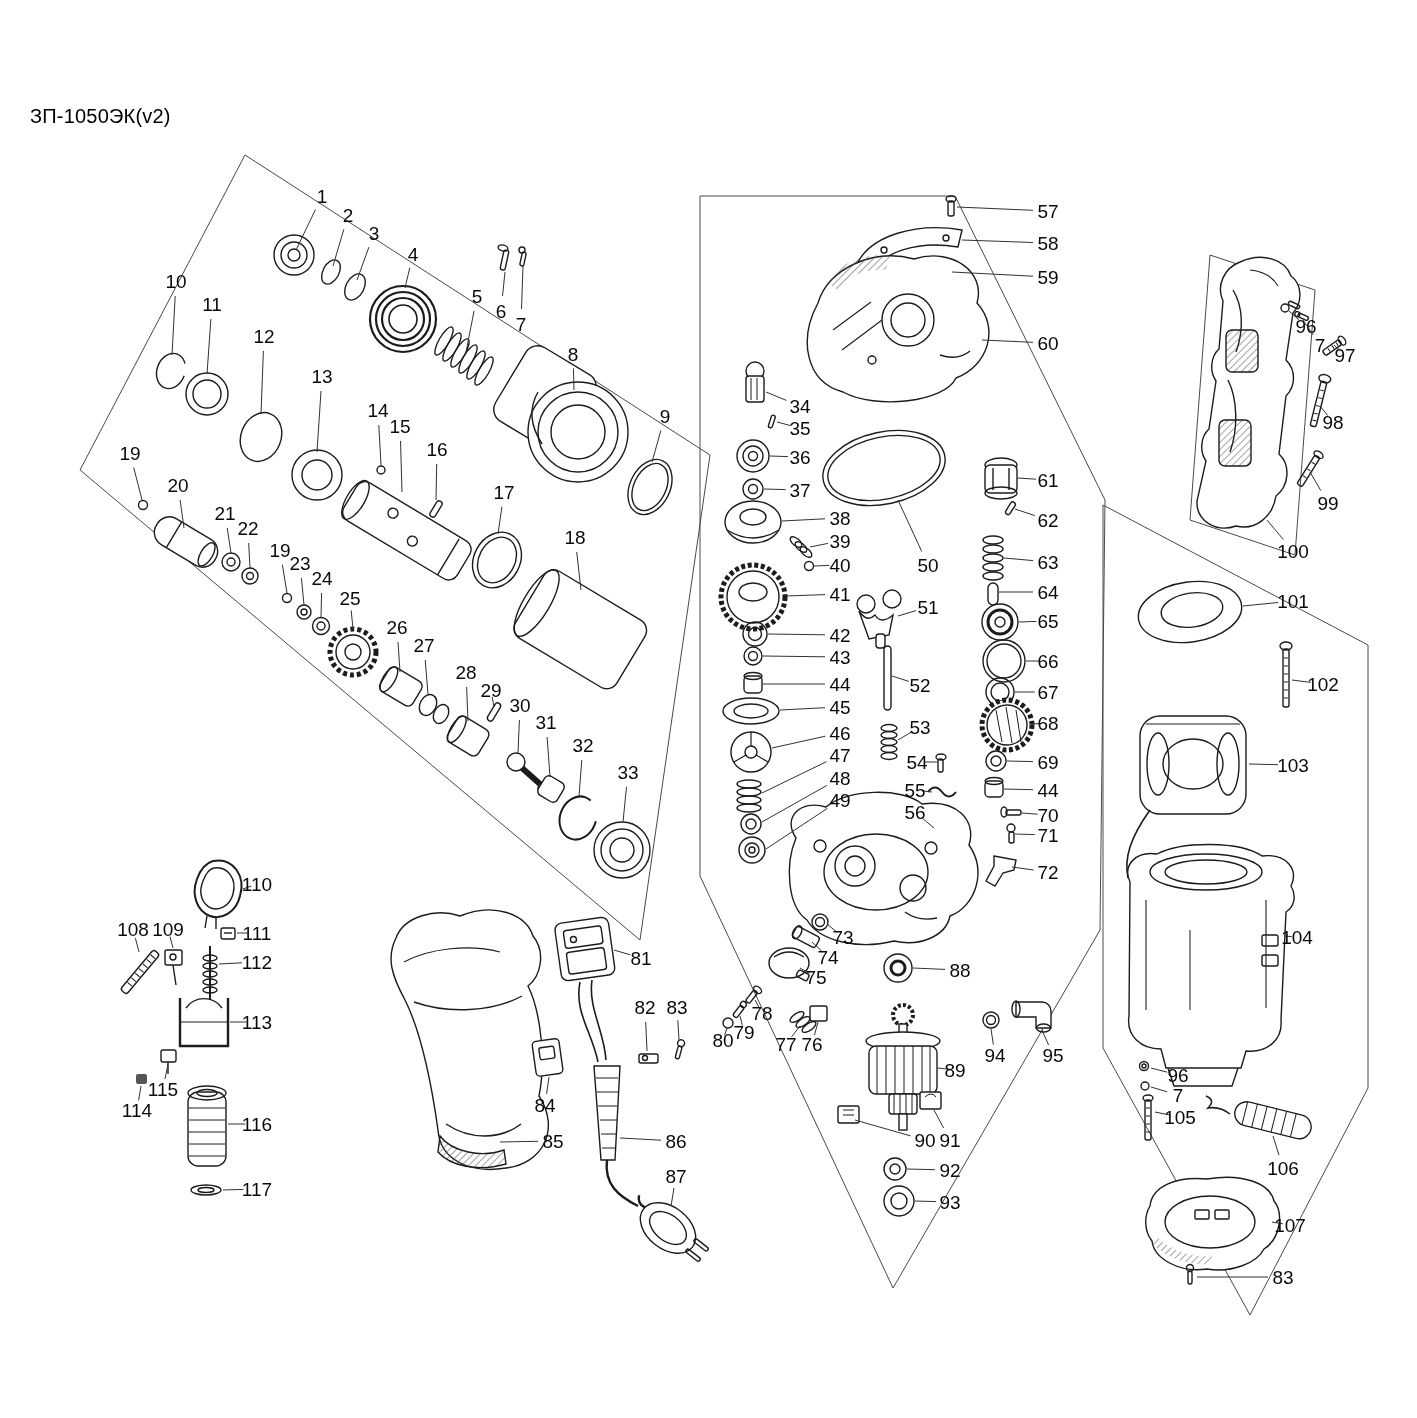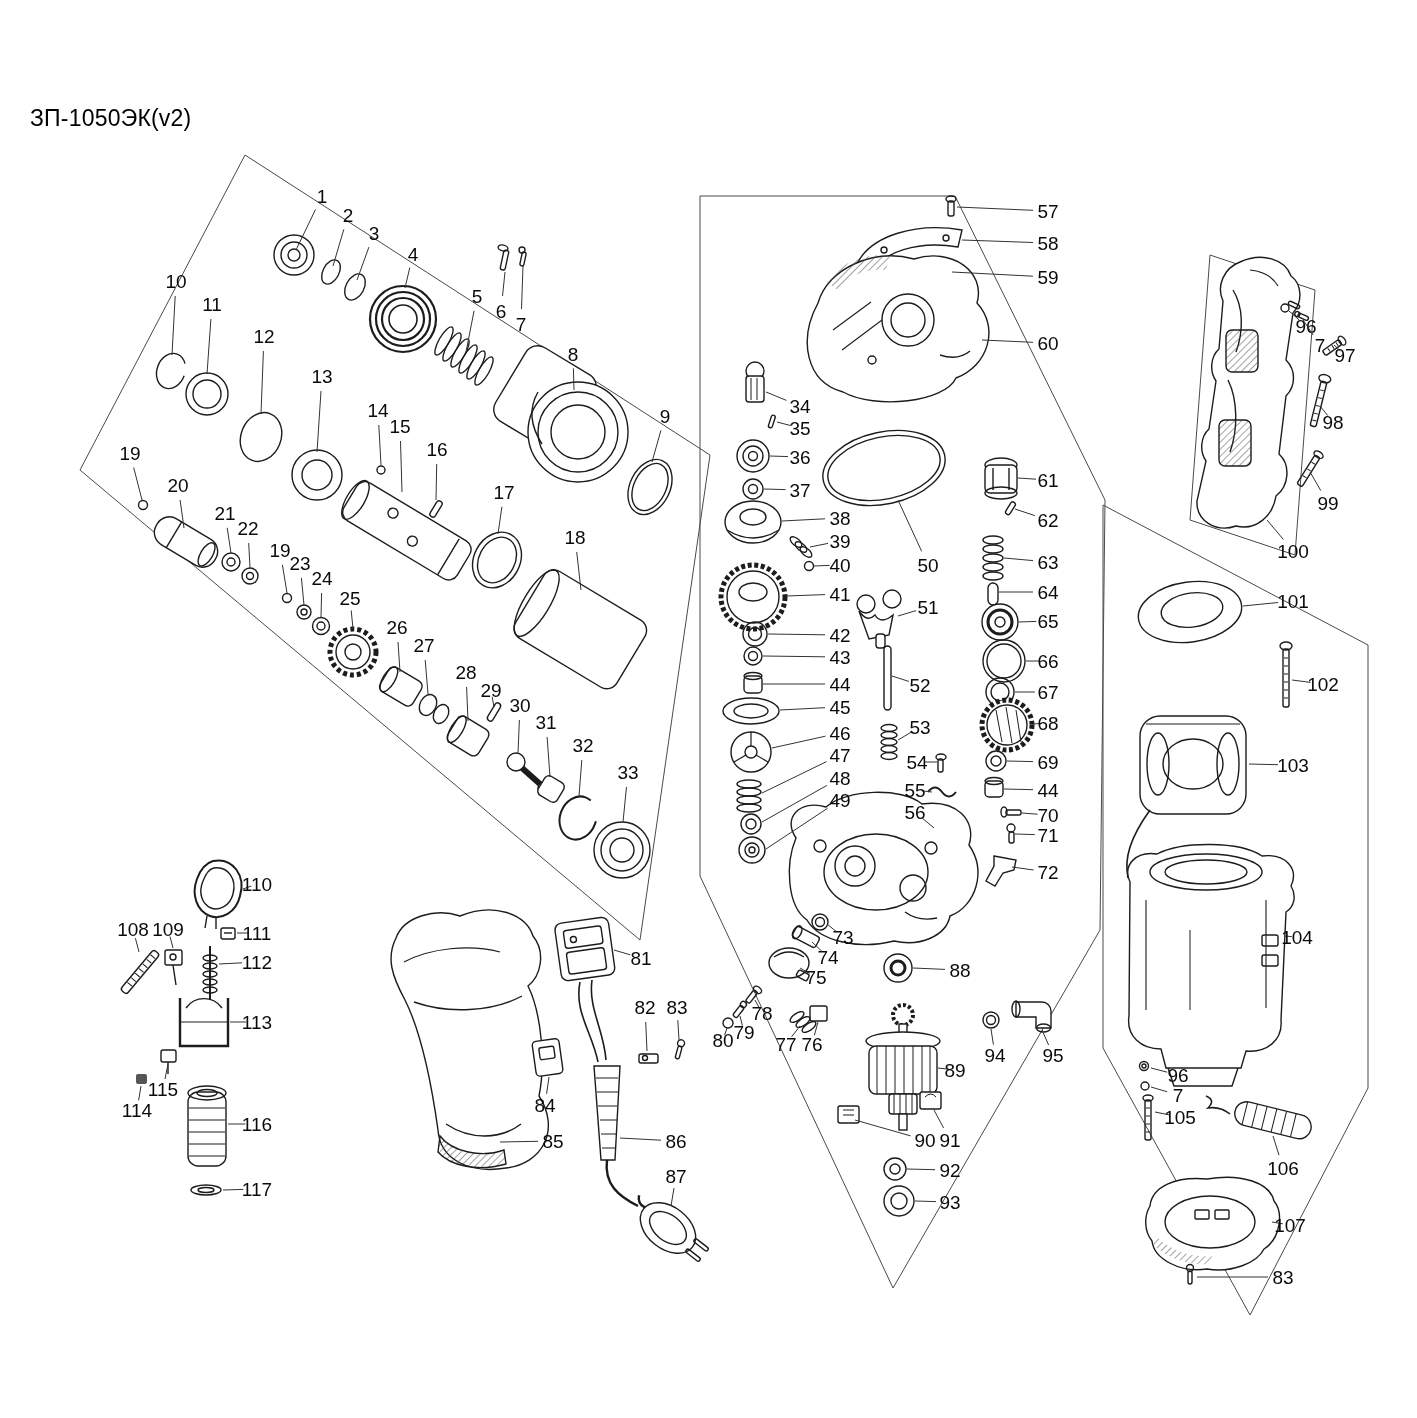--- a/index.html
+++ b/index.html
@@ -1,18 +1,18 @@
 <!DOCTYPE html>
 <html><head>
 <meta charset="utf-8">
 <style>
   html,body{margin:0;padding:0;background:#fff;}
   body{font-family:"Liberation Sans",sans-serif;}
   #page{position:relative;width:1417px;height:1418px;background:#ffffff;overflow:hidden;}
-  #title{position:absolute;left:30px;top:105px;font-size:23px;color:#000;letter-spacing:.2px;}
+  #title{position:absolute;left:30px;top:105px;font-size:20px;color:#000;letter-spacing:.2px;}
   #page svg{position:absolute;left:0;top:0;}
   text.callout{font-family:"Liberation Sans",sans-serif;font-size:19px;fill:#0a0a0a;}
 </style>
 </head>
 <body>
 
 <div id="page">
   <div id="title">ЗП-1050ЭК(v2)</div>
 
   <svg id="art" width="1417" height="1418" viewBox="0 0 1417 1418">

